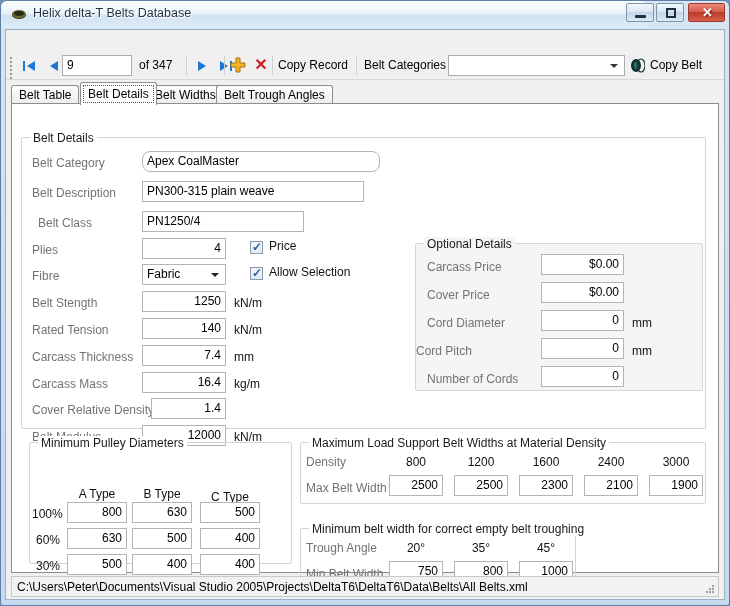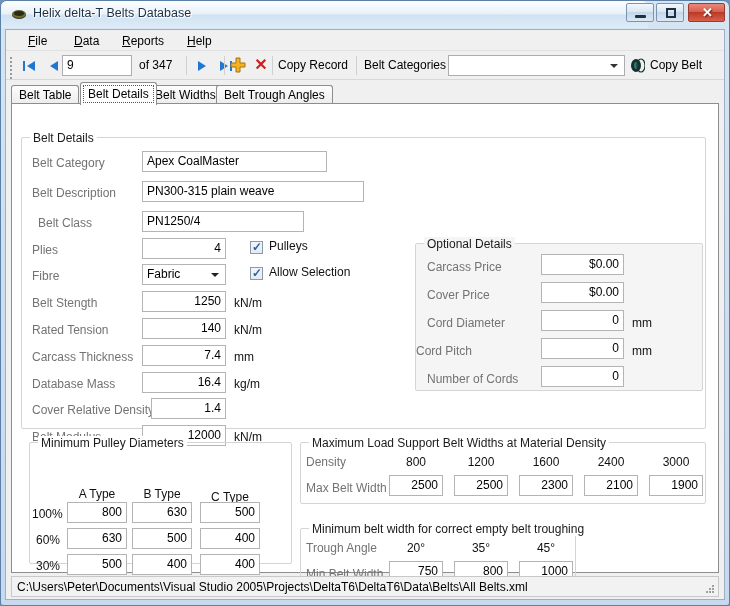--- a/index.html
+++ b/index.html
@@ -387,26 +387,20 @@
     <div class="caption-btn" id="btn-max">
       <div class="glyph-max"></div>
     </div>
     <div class="caption-btn" id="btn-close">
       <div class="glyph-close">✕</div>
     </div>
   </div>
 
   <div id="client">
 
-    <div id="menubar">
-      <div class="menu-item" style="left:16px;"><u>F</u><span>ile</span></div>
-      <div class="menu-item" style="left:62px;"><u>D</u>ata</div>
-      <div class="menu-item" style="left:110px;"><u>R</u>eports</div>
-      <div class="menu-item" style="left:175px;"><u>H</u>elp</div>
-    </div>
 
     <div id="toolbar">
       <div id="grip">
         <div class="grip-dot"></div>
           <div class="grip-dot"></div>
           <div class="grip-dot"></div>
         <div class="grip-dot"></div>
           <div class="grip-dot"></div>
           <div class="grip-dot"></div>
       </div>
@@ -470,34 +464,34 @@
       </div>
     </div>
 
     <div id="tabpage">
 
       <div class="groupbox" style="left:9px; top:33px; width:685px; height:292px;">
         <div class="gb-title">Belt Details</div>
       </div>
 
       <div class="flabel" style="left:20px; top:52px;">Belt Category</div>
-      <div class="ftext" style="left:130px; top:47px; width:185px;">Apex CoalMaster</div>
+      <div class="ftext" style="left:130px; top:47px; width:238px;border-radius:8px;">Apex CoalMaster</div>
 
       <div class="flabel" style="left:20px; top:82px;">Belt Description</div>
       <div class="ftext" style="left:130px; top:77px; width:222px;">PN300-315 plain weave</div>
 
       <div class="flabel" style="left:26px; top:112px;">Belt Class</div>
       <div class="ftext" style="left:130px; top:107px; width:162px;">PN1250/4</div>
 
       <div class="flabel" style="left:20px; top:139px;">Plies</div>
       <div class="ftext right" style="left:130px; top:134px; width:84px;">4</div>
       <div class="chk" style="left:238px; top:137px;">
         <div class="box"></div>
         <div class="tick">✓</div>
-        <div class="lbl">Pulleys</div>
+        <div class="lbl">Price</div>
       </div>
 
       <div class="flabel" style="left:20px; top:165px;">Fibre</div>
       <div class="fcombo" style="left:130px; top:160px; width:84px;">
         <span>Fabric</span>
         <span class="arw"></span>
       </div>
       <div class="chk" style="left:238px; top:163px;">
         <div class="box"></div>
         <div class="tick">✓</div>
@@ -509,21 +503,21 @@
       <div class="funit" style="left:222px; top:192px;">kN/m</div>
 
       <div class="flabel" style="left:20px; top:219px;">Rated Tension</div>
       <div class="ftext right" style="left:130px; top:214px; width:84px;">140</div>
       <div class="funit" style="left:222px; top:219px;">kN/m</div>
 
       <div class="flabel" style="left:20px; top:246px;">Carcass Thickness</div>
       <div class="ftext right" style="left:130px; top:241px; width:84px;">7.4</div>
       <div class="funit" style="left:222px; top:246px;">mm</div>
 
-      <div class="flabel" style="left:20px; top:273px;">Database Mass</div>
+      <div class="flabel" style="left:20px; top:273px;">Carcass Mass</div>
       <div class="ftext right" style="left:130px; top:268px; width:84px;">16.4</div>
       <div class="funit" style="left:222px; top:273px;text-align:right;">kg/m</div>
 
       <div class="flabel" style="left:20px; top:299px;">Cover Relative Density</div>
       <div class="ftext right" style="left:139px; top:294px; width:75px;">1.4</div>
 
       <div class="flabel" style="left:20px; top:326px;">Belt Modulus</div>
       <div class="ftext right" style="left:130px; top:321px; width:84px;">12000</div>
       <div class="funit" style="left:222px; top:326px;">kN/m</div>
 

